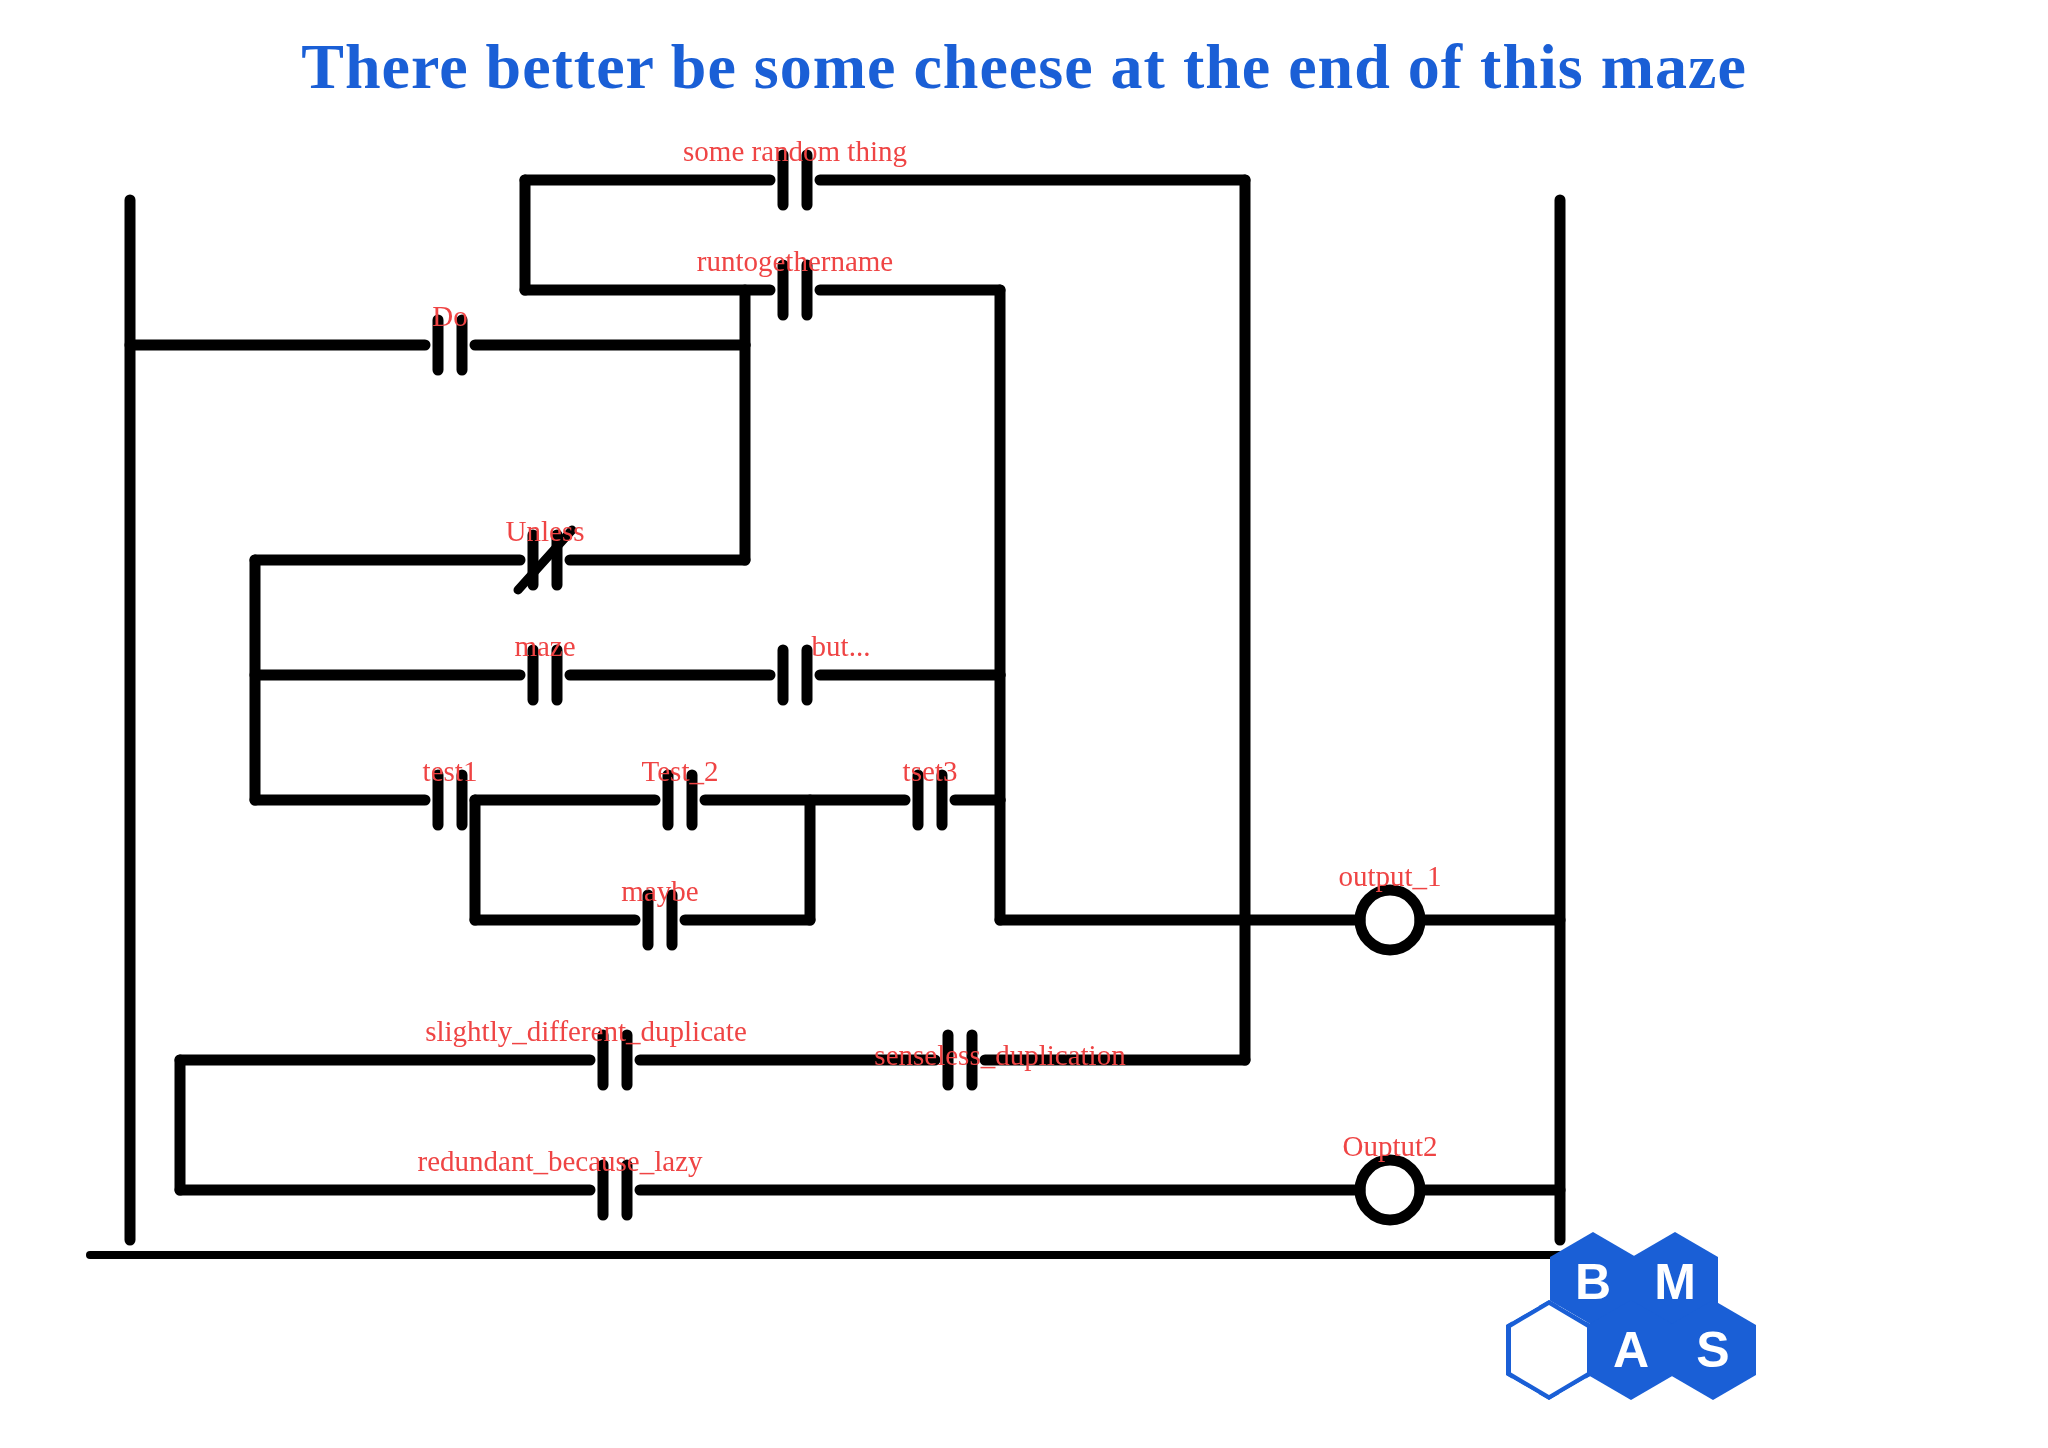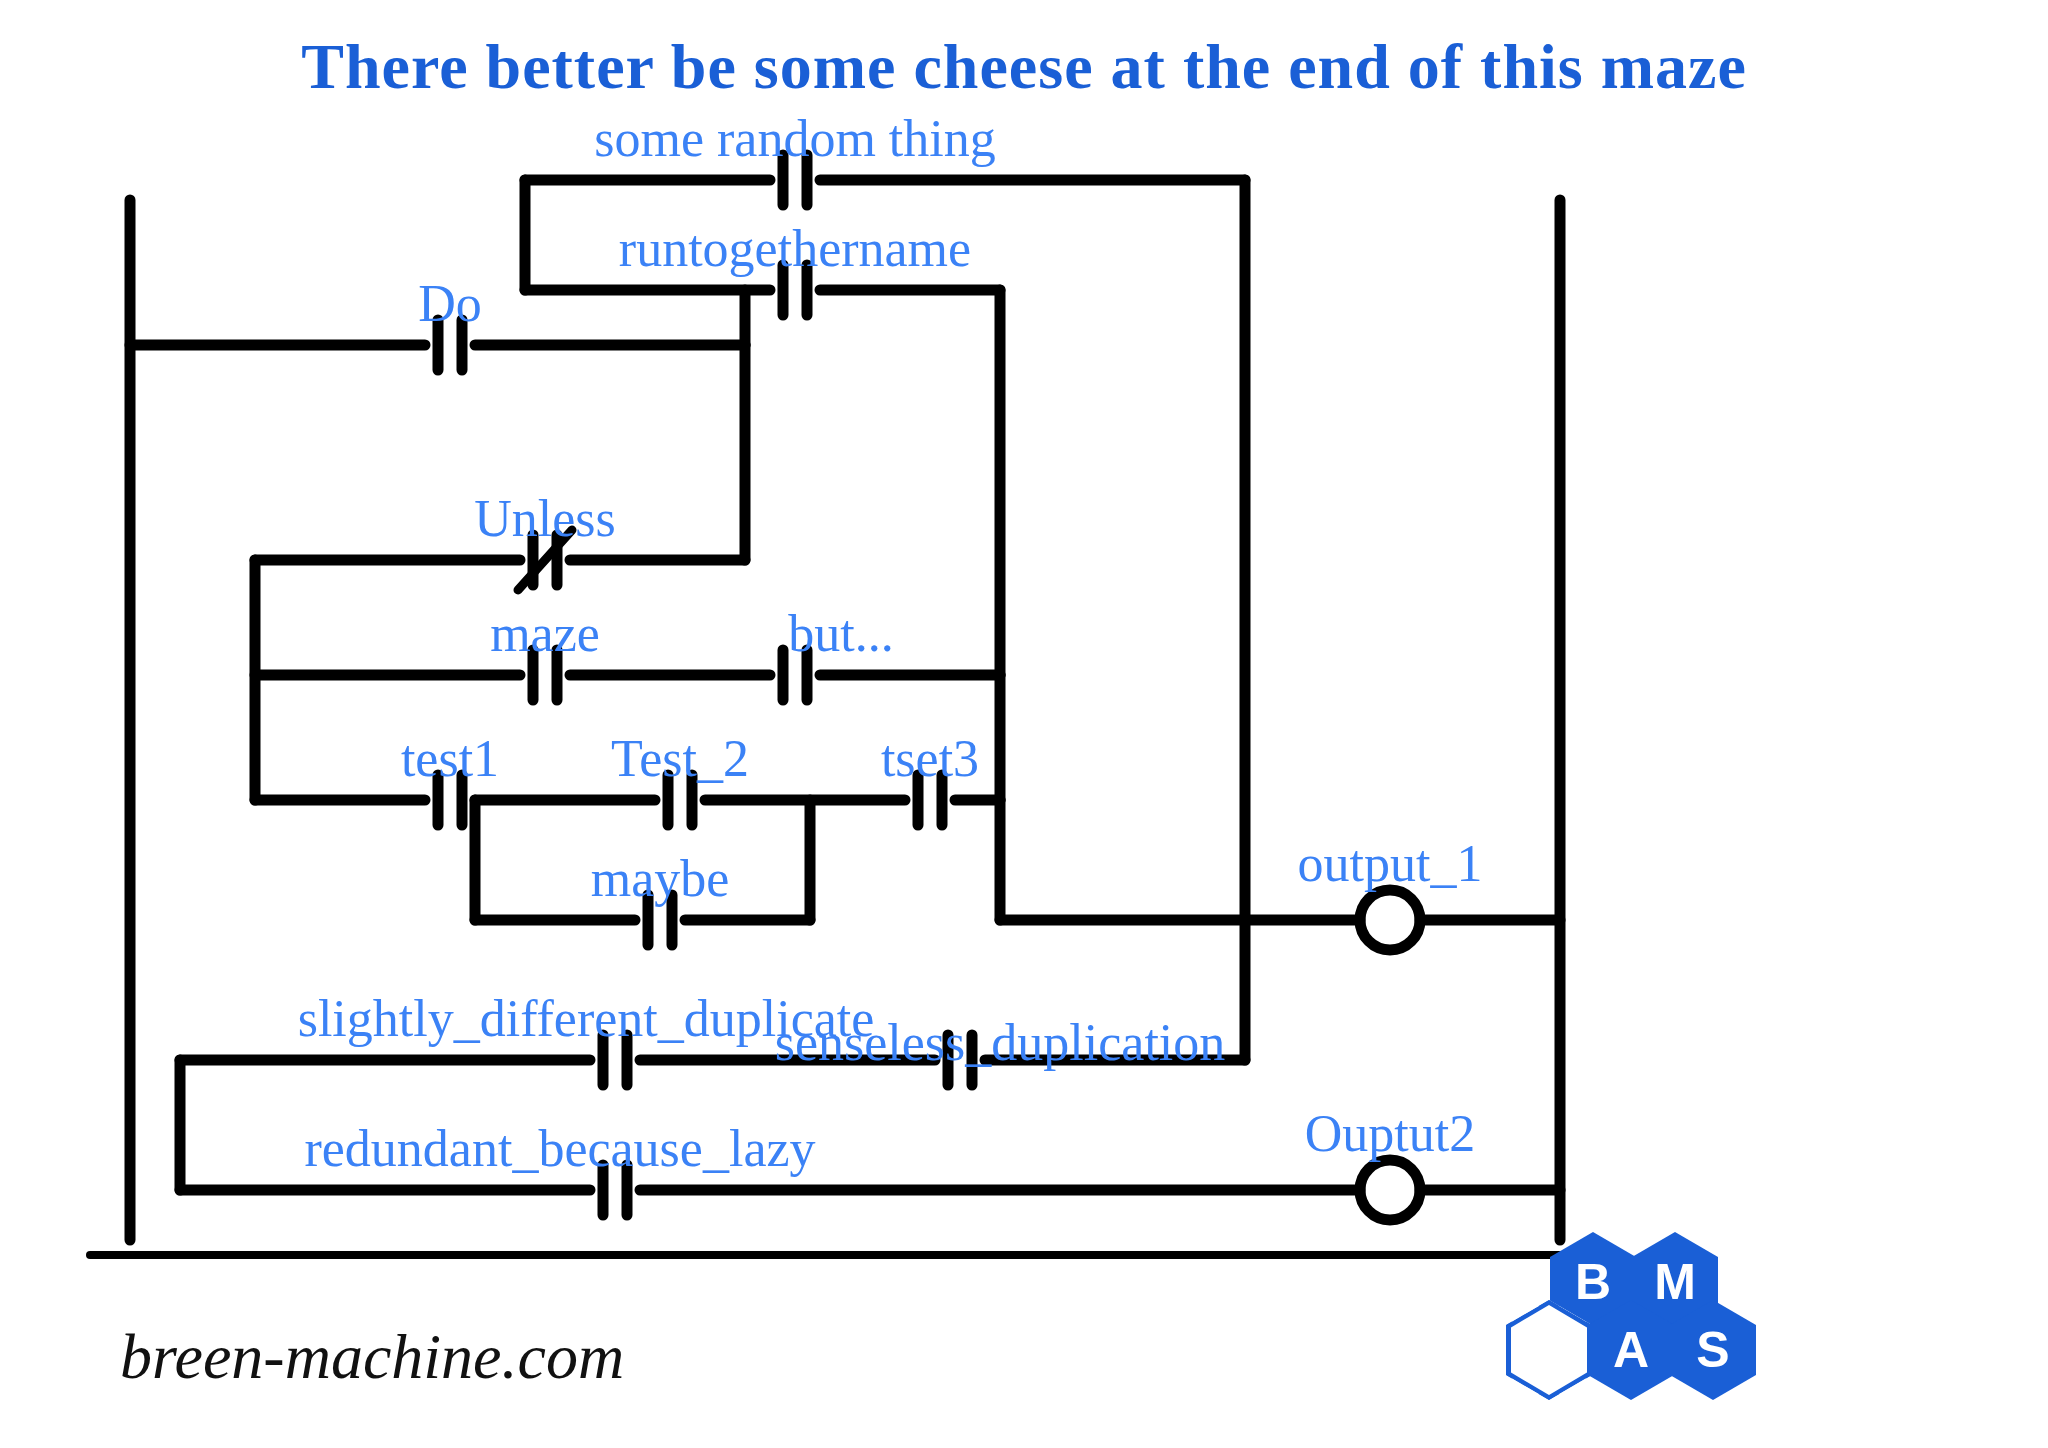--- a/index.html
+++ b/index.html
@@ -31,22 +31,22 @@
     left: 0;
     width: 2048px;
     text-align: center;
     font-size: 64px;
     font-weight: 700;
     color: #1a5fd6;
     letter-spacing: 1px;
   }
   .label {
     position: absolute;
-    font-size: 52px;
-    color: #3b82f6;
+    font-size: 29px;
+    color: #ef4444;
     white-space: nowrap;
     transform: translate(-50%, -100%);
     padding-bottom: 2px;
   }
   .footer-url {
     position: absolute;
     left: 120px;
     top: 1320px;
     font-size: 64px;
     font-style: italic;
@@ -209,21 +209,20 @@
   <div class="label" style="left:450px; top:790px;">test1</div>
   <div class="label" style="left:680px; top:790px;">Test_2</div>
   <div class="label" style="left:930px; top:790px;">tset3</div>
   <div class="label" style="left:660px; top:910px;">maybe</div>
   <div class="label" style="left:570px; top:1050px;margin-left:16px;">slightly_different_duplicate</div>
   <div class="label" style="left:1000px; top:1050px;margin-top:24px;">senseless_duplication</div>
   <div class="label" style="left:560px; top:1180px;">redundant_because_lazy</div>
   <div class="label" style="left:1390px; top:895px;">output_1</div>
   <div class="label" style="left:1390px; top:1165px;">Ouptut2</div>
 
-  <div class="footer-url">breen-machine.com</div>
 
   <div class="logo">
     <div class="hex-row">
       <div class="hex">B</div>
       <div class="hex">M</div>
     </div>
     <div class="hex-row">
       <div class="hex blank"></div>
       <div class="hex">A</div>
       <div class="hex">S</div>

